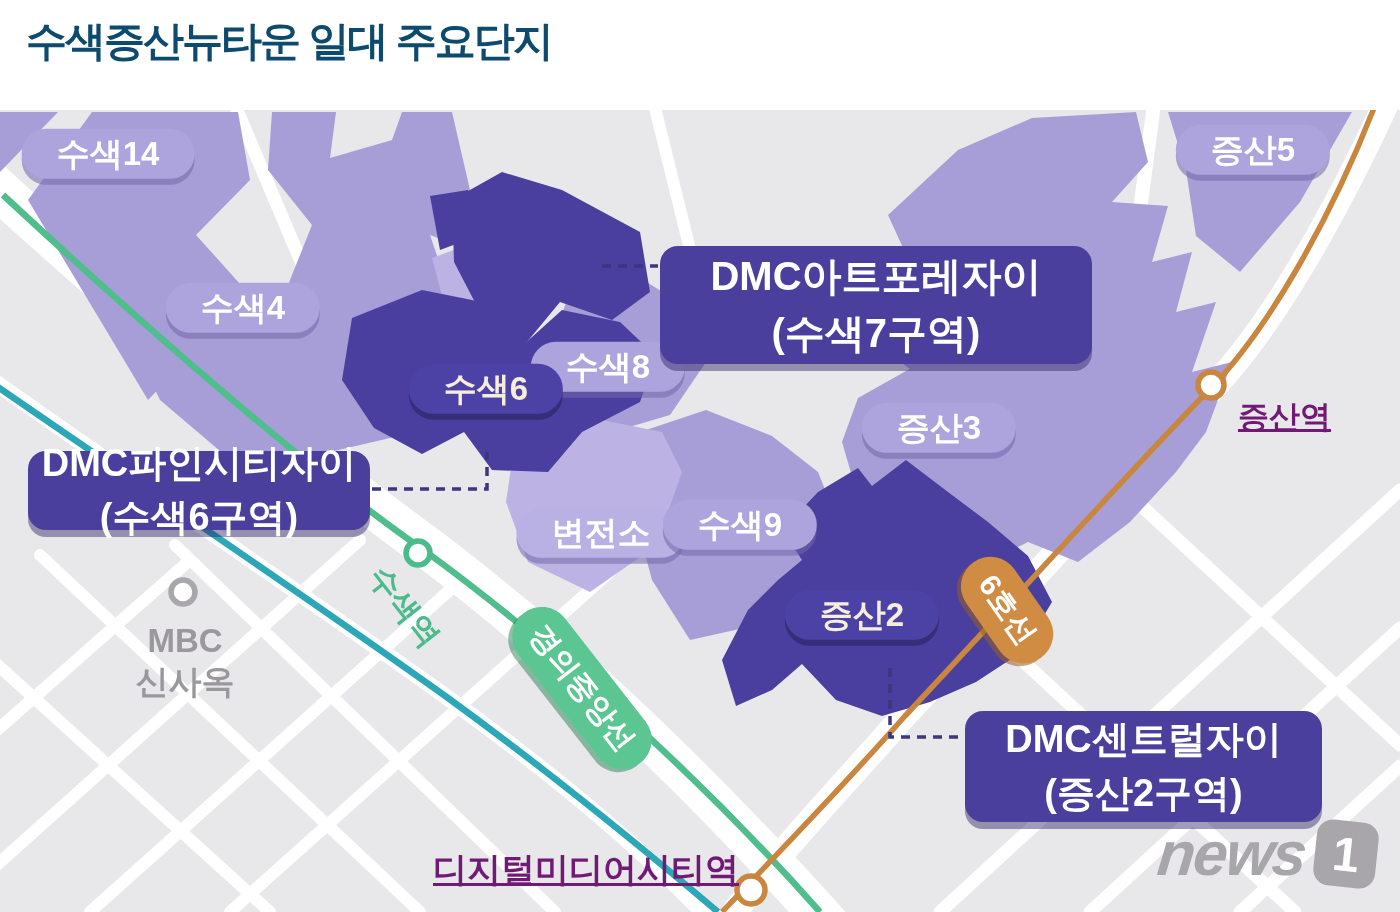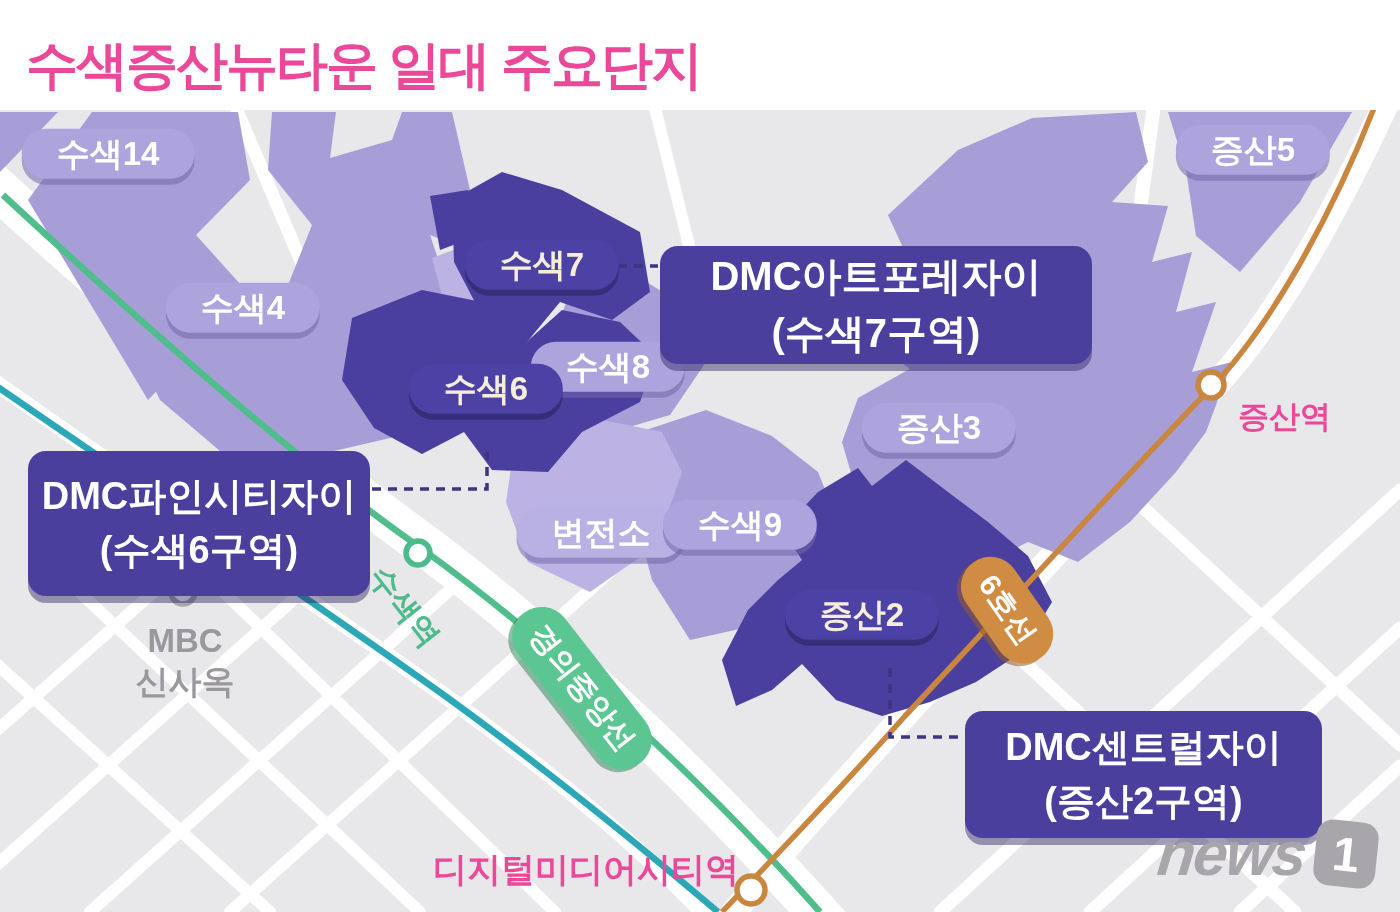--- a/index.html
+++ b/index.html
@@ -1,22 +1,22 @@
 <!DOCTYPE html>
 <html><head>
 <meta charset="utf-8">
 <style>
   html,body{margin:0;padding:0;background:#ffffff;}
   body{width:1400px;height:912px;position:relative;overflow:hidden;
        font-family:"Liberation Sans","DejaVu Sans",sans-serif;}
   #stage{position:absolute;inset:0;width:1400px;height:912px;}
   .abs{position:absolute;}
 
-  .page-title{left:26px;top:14px;font-size:52px;font-weight:700;
-    letter-spacing:-2px;color:#ec4899;white-space:nowrap;margin-top:17px;}
+  .page-title{left:26px;top:14px;font-size:41px;font-weight:700;
+    letter-spacing:-2px;color:#0c4a6e;white-space:nowrap;}
 
   
   .pill{transform:translate(-50%,-50%);white-space:nowrap;border-radius:999px;
     font-weight:700;text-align:center;padding:7px 35px;font-size:33px;line-height:1.1;}
   .pill.light{background:#ada3dd;color:#ffffff;box-shadow:0 6px 0 rgba(115,104,170,.55);}
   .pill.dark{background:#4c41a4;color:#f6eedb;box-shadow:0 6px 0 rgba(42,35,96,.6);}
 
   
   .callout{background:#4a3f9c;border-radius:18px;color:#ffffff;font-weight:700;
     display:flex;flex-direction:column;justify-content:center;align-items:center;
@@ -25,21 +25,21 @@
 
   
   .line-badge{transform:translate(-50%,-50%) rotate(52deg);white-space:nowrap;
     border-radius:999px;font-weight:700;color:#fff;font-size:30px;padding:9px 20px;}
   .badge-green{background:#5cc693;box-shadow:0 5px 0 rgba(58,140,99,.55);}
   .badge-orange{transform:translate(-50%,-50%) rotate(55deg);background:#cf8c42;
     box-shadow:0 5px 0 rgba(150,95,35,.55);}
 
   .station-name{font-weight:700;white-space:nowrap;}
   .green-text{color:#4cbb8b;}
-  .orange-text{color:#ec4899;}
+  .orange-text{color:#701a75;text-decoration:underline;}
   .rot52{transform:translate(-50%,-50%) rotate(52deg);}
 
   .mbc-label{color:#9b989d;font-weight:700;font-size:33px;line-height:1.25;
     text-align:center;transform:translateX(-50%);}
 
   .news1{display:flex;align-items:center;gap:10px;}
   .news1 .word{font-size:62px;font-weight:700;font-style:italic;color:#a8a6aa;
     letter-spacing:-2px;transform:skewX(-6deg);}
   .news1 .one{width:62px;height:66px;background:#a8a6aa;border-radius:16px;
     color:#ffffff;font-size:48px;font-weight:700;display:flex;align-items:center;
@@ -126,33 +126,32 @@
   <div class="abs page-title">수색증산뉴타운 일대 주요단지</div>
 
   <div class="abs pill light" style="left:108px;top:154px;">수색14</div>
   <div class="abs pill light" style="left:243px;top:308px;">수색4</div>
   <div class="abs pill light" style="left:608px;top:367px;">수색8</div>
   <div class="abs pill light" style="left:601px;top:509px;background:#b9b0e3;margin-top:24px;">변전소</div>
   <div class="abs pill light" style="left:740px;top:525px;">수색9</div>
   <div class="abs pill light" style="left:939px;top:428px;">증산3</div>
   <div class="abs pill light" style="left:1253px;top:150px;">증산5</div>
 
-  <div class="abs pill dark" style="left:542px;top:265px;">수색7</div>
   <div class="abs pill dark" style="left:486px;top:389px;">수색6</div>
   <div class="abs pill dark" style="left:862px;top:615px;">증산2</div>
 
   <div class="abs callout" style="left:660px;top:230px;width:432px;height:118px;font-size:40px;">
     <div class="l1">DMC아트포레자이</div>
     <div class="l2">(수색7구역)</div>
   </div>
-  <div class="abs callout" style="left:28px;top:435px;width:342px;height:145px;font-size:38px;">
+  <div class="abs callout" style="left:28px;top:435px;width:342px;height:79px;font-size:38px;">
     <div class="l1">DMC파인시티자이</div>
     <div class="l2">(수색6구역)</div>
   </div>
-  <div class="abs callout" style="left:965px;top:695px;width:357px;height:127px;font-size:38px;">
+  <div class="abs callout" style="left:965px;top:695px;width:357px;height:111px;font-size:38px;">
     <div class="l1">DMC센트럴자이</div>
     <div class="l2">(증산2구역)</div>
   </div>
 
   <div class="abs line-badge badge-green" style="left:582px;top:688px;">경의중앙선</div>
   <div class="abs line-badge badge-orange" style="left:1007px;top:610px;">6호선</div>
 
   <div class="abs station-name green-text rot52" style="left:404px;top:607px;font-size:31px;">수색역</div>
   <div class="abs station-name orange-text" style="left:1238px;top:396px;font-size:31px;">증산역</div>
   <div class="abs mbc-label" style="left:185px;top:620px;">

